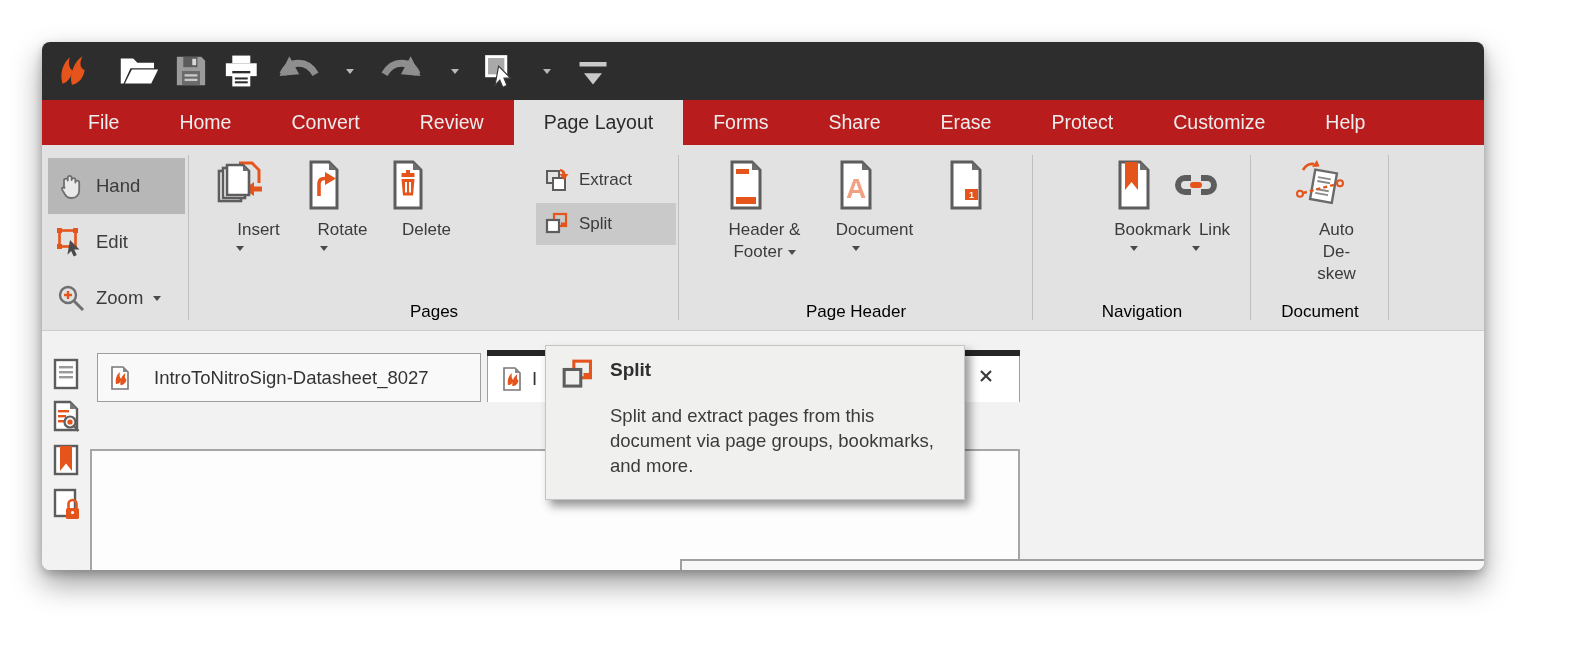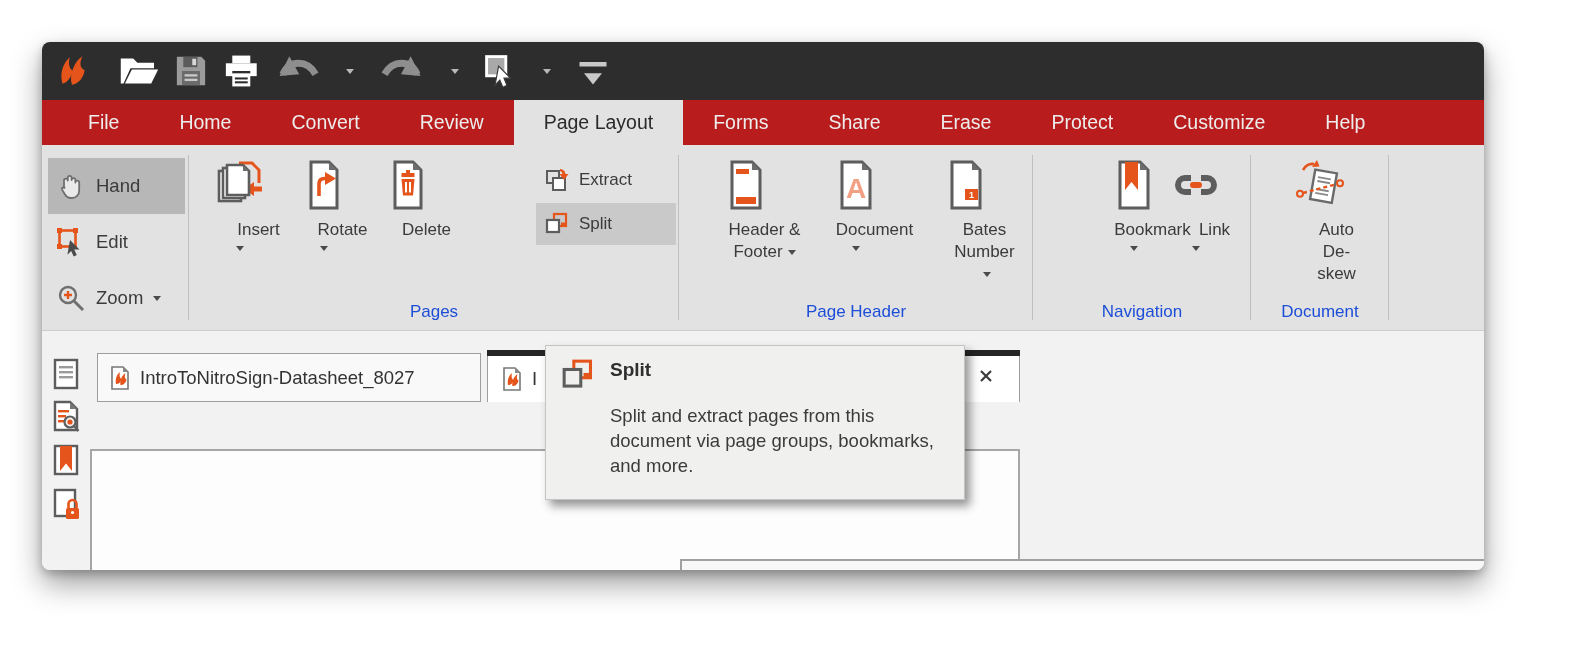--- a/index.html
+++ b/index.html
@@ -43,29 +43,29 @@
       font-size:17px;color:#3b3b3b;line-height:1.3;text-align:center;cursor:default;}
   .bicon{display:flex;width:52px;height:52px;margin-bottom:8px;}
   .blabel{display:block;margin-left:37px;}
 
   .stack{position:absolute;left:494px;top:14px;width:140px;}
   .sb{display:flex;align-items:center;gap:9px;height:42px;padding-left:8px;margin-bottom:2px;
       font-size:17px;color:#3b3b3b;box-sizing:border-box;cursor:default;}
   .sb.hl{background:#c9c9c9;}
   .sicon{display:flex;width:26px;height:26px;}
 
-  .grp-label{position:absolute;bottom:8px;text-align:center;font-size:17px;color:#1d4ed8;}
+  .grp-label{position:absolute;bottom:8px;text-align:center;font-size:17px;color:#000000;}
 
   
   .docarea{position:absolute;top:289px;left:0;right:0;bottom:0;background:#f2f2f2;}
   .side-btn{position:absolute;left:8px;width:32px;height:36px;display:flex;cursor:default;}
 
   .dtab{position:absolute;display:flex;align-items:center;box-sizing:border-box;cursor:default;}
   .dtab.inactive{left:55px;top:22px;width:384px;height:49px;background:#f9f9f9;
-                 border:1px solid #9e9e9e;padding:0 12px;gap:10px;}
+                 border:1px solid #9e9e9e;padding:0 12px;gap:24px;}
   .dtab-title{font-size:18.5px;color:#333;white-space:nowrap;overflow:hidden;}
   .dtab.active{left:445px;top:19px;width:533px;height:52px;background:#ffffff;
                border-left:1px solid #9e9e9e;border-right:1px solid #9e9e9e;padding:5px 12px 0 14px;gap:10px;}
   .dtab.active::before{content:"";position:absolute;left:-1px;right:-1px;top:0;height:6px;background:#262626;}
   .frag{display:inline-block;width:13px;overflow:hidden;font-size:18.5px;color:#333;font-weight:400;}
   .closebtn{position:absolute;right:24px;top:17px;width:18px;height:18px;display:flex;cursor:default;}
 
   .content-pane{position:absolute;left:48px;top:118px;width:930px;bottom:-2px;background:#fdfdfd;
                 border:2px solid #a6a6a6;box-sizing:border-box;}
   .page-pane{position:absolute;left:638px;top:228px;right:0;bottom:0;background:#f7f7f7;
@@ -307,21 +307,20 @@
     </div>
     <div class="bb" style="left:872px;width:104px">
       <span class="bicon">
         <svg viewBox="0 0 52 52">
             <path d="M12 3 h20 l8 8 v38 H12 Z" fill="#fff" stroke="#5d5d5d" stroke-width="3"></path>
             <path d="M32 3 l8 8 h-8 Z" fill="#6d6d6d"></path>
             <rect x="25" y="30" width="13" height="11" fill="#e5541b"></rect>
             <text x="31.5" y="39" text-anchor="middle" font-size="9" font-weight="bold" fill="#fff" font-family="Liberation Sans, sans-serif">1</text>
           </svg>
       </span>
-      <span class="blabel"><span>Bates Number</span><span class="caret dark inline"></span></span>
     </div>
 
     <div class="vsep" style="left:990px"></div>
 
     <div class="bb" style="left:1036px;width:112px">
       <span class="bicon">
         <svg viewBox="0 0 52 52">
             <path d="M12 3 h20 l8 8 v38 H12 Z" fill="#fff" stroke="#5d5d5d" stroke-width="3"></path>
             <path d="M32 3 l8 8 h-8 Z" fill="#6d6d6d"></path>
             <path d="M17 3 h13 v28 l-6.5 -8 -6.5 8 Z" fill="#e5541b"></path>

